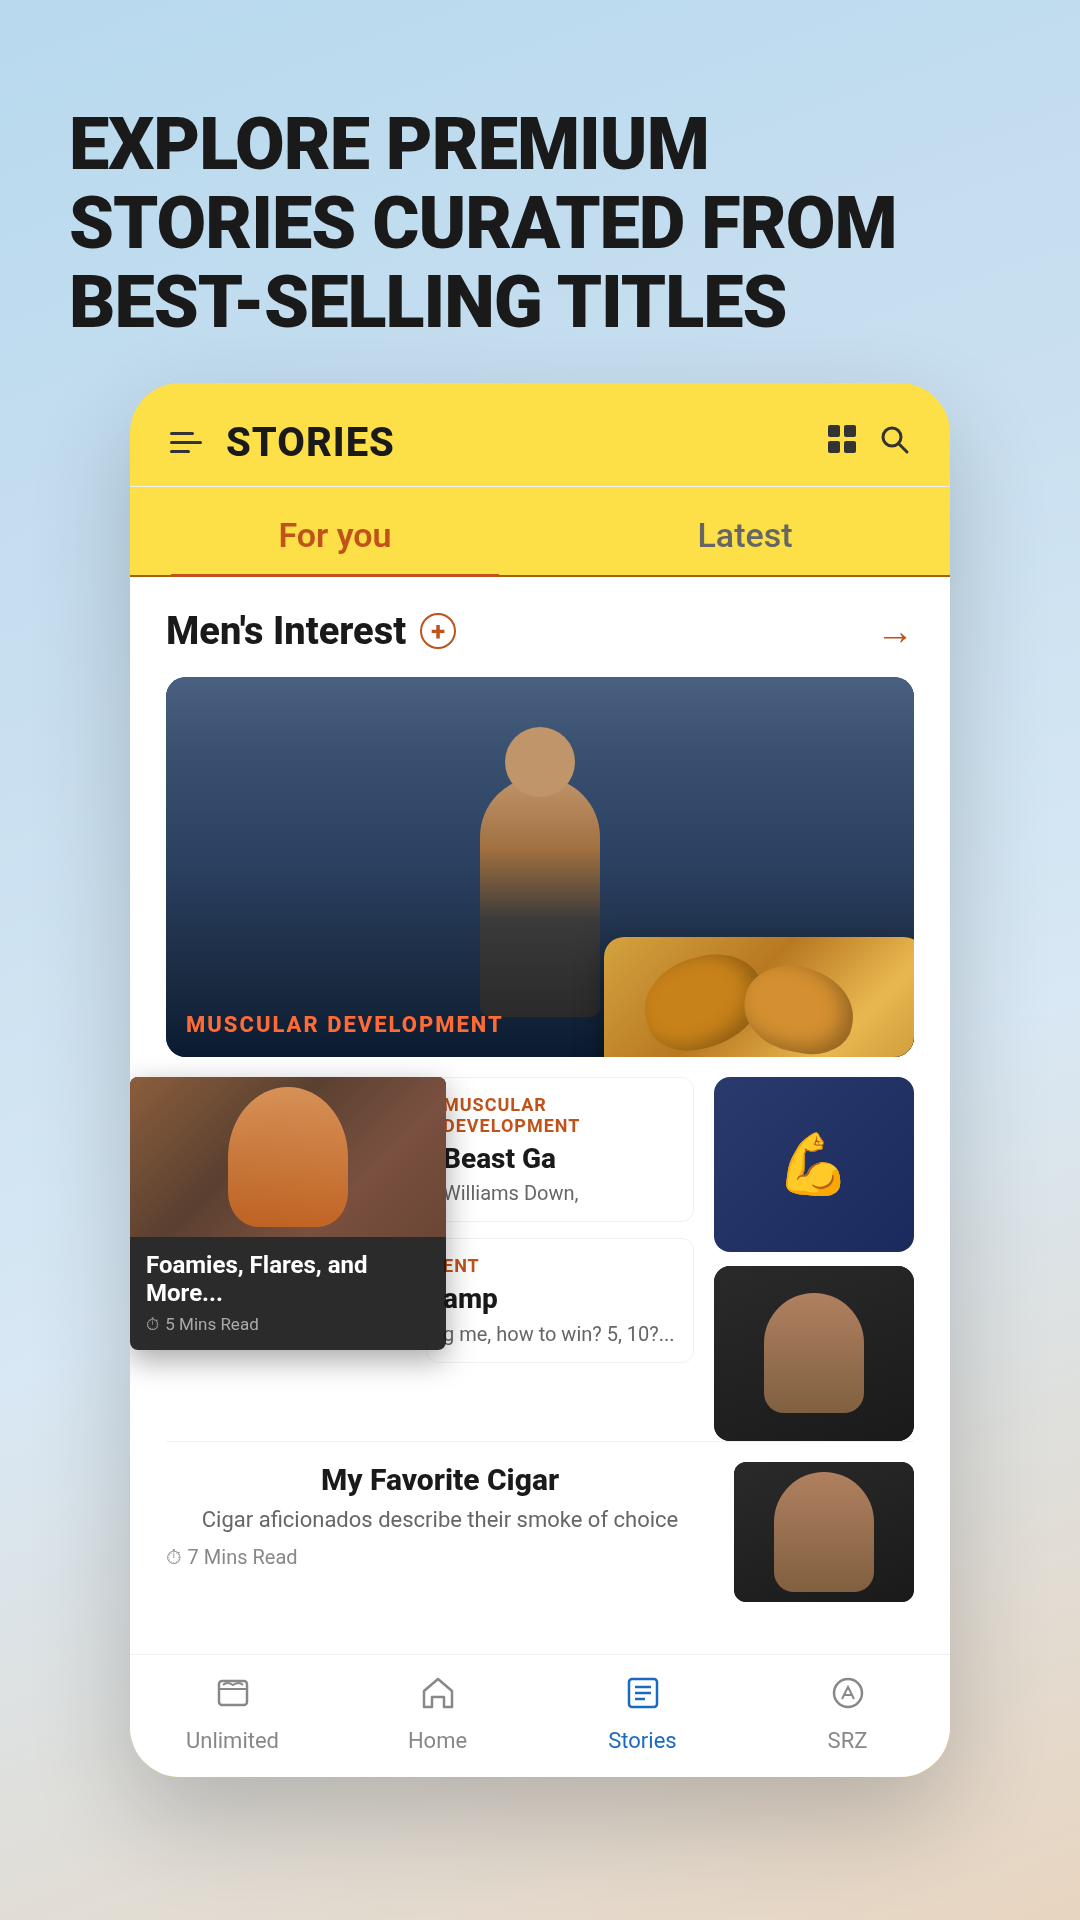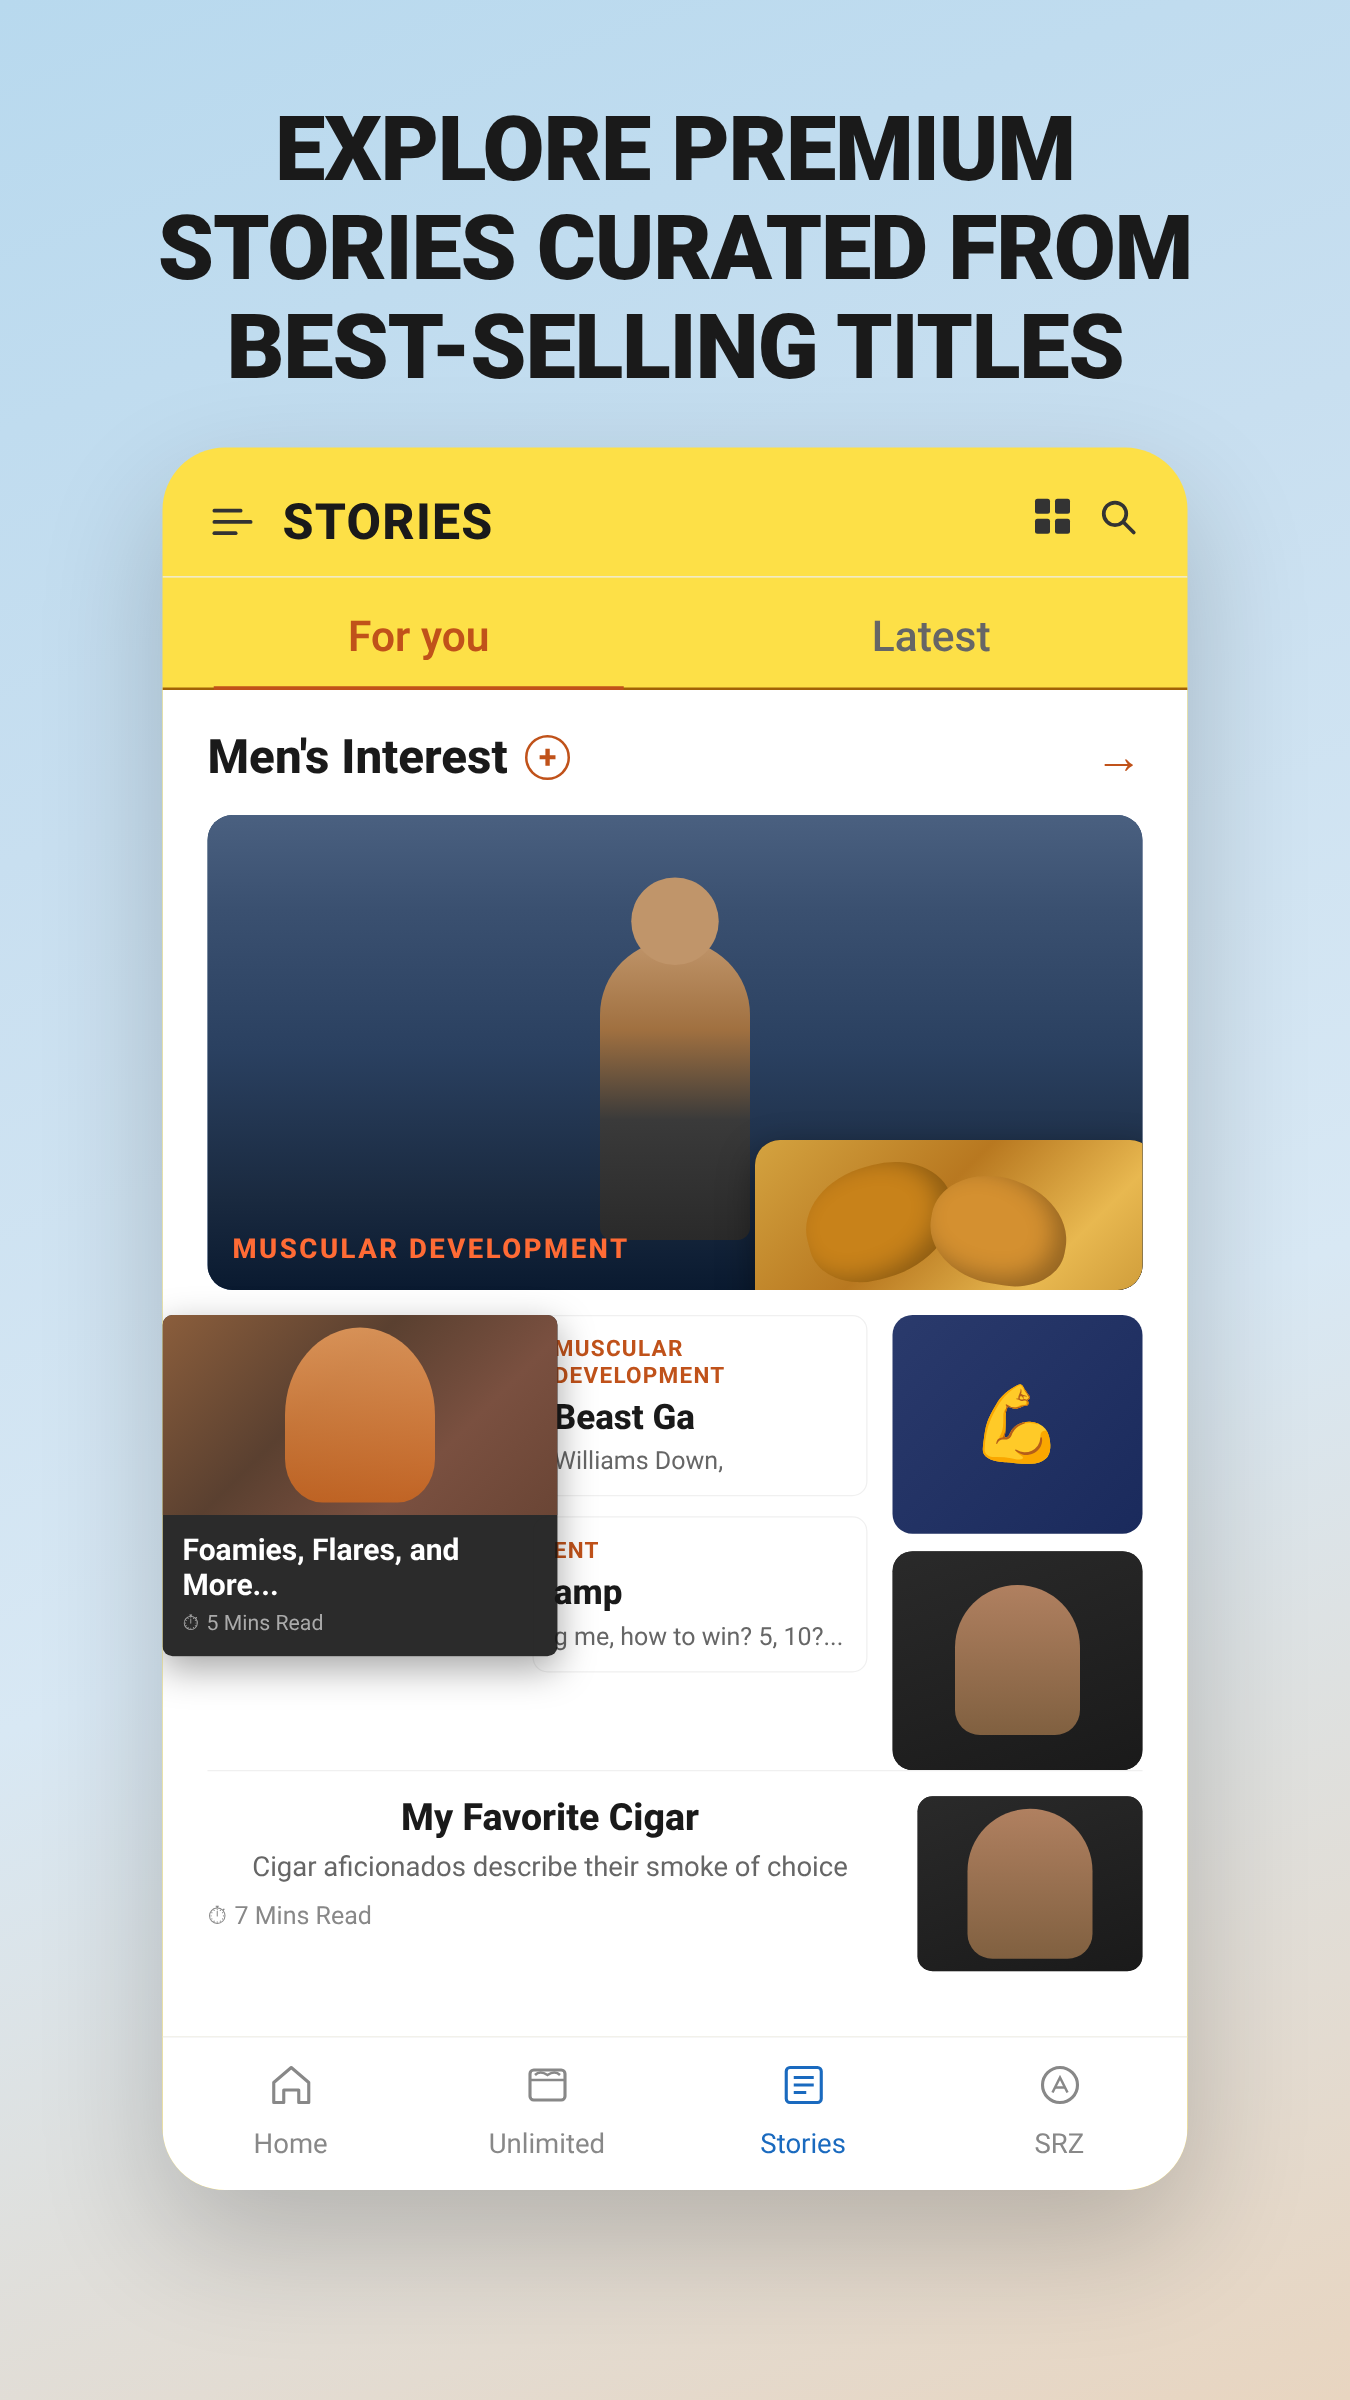--- a/index.html
+++ b/index.html
@@ -10,27 +10,27 @@
       font-family: -apple-system, BlinkMacSystemFont, 'Segoe UI', Roboto, sans-serif;
       background: linear-gradient(160deg, #b8d9ee 0%, #c8dff0 30%, #d8e8f4 60%, #e8d5c0 100%);
       display: flex;
       flex-direction: column;
       align-items: center;
       overflow: hidden;
     }
 
     
     .hero-headline {
-      text-align: center;
       padding: 80px 69px 40px;
       font-size: 72px;
       font-weight: 900;
       line-height: 1.1;
       color: #1a1a1a;
       letter-spacing: -1px;
+      margin-top: 25px;
     }
 
     
     .phone-mockup {
       width: 820px;
       background: #fde047;
       border-radius: 50px;
       box-shadow: 0 40px 100px rgba(0,0,0,0.2);
       overflow: hidden;
       position: relative;
@@ -573,34 +573,34 @@
         </div>
       </div>
     </div>
 
   </div>
 
   <div class="bottom-nav">
     <div class="nav-item">
       <span class="nav-icon">
         <svg width="36" height="36" viewBox="0 0 36 36" fill="none">
-          <path d="M4 16L18 4L32 16V32H24V22H12V32H4V16Z" stroke="#888" stroke-width="2.5" fill="none" stroke-linejoin="round"></path>
-        </svg>
-      </span>
-      <span class="nav-label">Home</span>
-    </div>
-    <div class="nav-item">
-      <span class="nav-icon">
-        <svg width="36" height="36" viewBox="0 0 36 36" fill="none">
           <rect x="4" y="6" width="28" height="24" rx="3" stroke="#888" stroke-width="2.5" fill="none"></rect>
           <line x1="4" y1="14" x2="32" y2="14" stroke="#888" stroke-width="2"></line>
           <path d="M8 10 Q12 6 18 10 Q24 6 28 10" stroke="#888" stroke-width="2" fill="none"></path>
         </svg>
       </span>
       <span class="nav-label">Unlimited</span>
+    </div>
+    <div class="nav-item">
+      <span class="nav-icon">
+        <svg width="36" height="36" viewBox="0 0 36 36" fill="none">
+          <path d="M4 16L18 4L32 16V32H24V22H12V32H4V16Z" stroke="#888" stroke-width="2.5" fill="none" stroke-linejoin="round"></path>
+        </svg>
+      </span>
+      <span class="nav-label">Home</span>
     </div>
     <div class="nav-item">
       <span class="nav-icon active">
         <svg width="36" height="36" viewBox="0 0 36 36" fill="none">
           <rect x="4" y="4" width="28" height="28" rx="3" stroke="#1a6abf" stroke-width="2.5" fill="none"></rect>
           <line x1="10" y1="12" x2="26" y2="12" stroke="#1a6abf" stroke-width="2.5"></line>
           <line x1="10" y1="18" x2="26" y2="18" stroke="#1a6abf" stroke-width="2.5"></line>
           <line x1="10" y1="24" x2="20" y2="24" stroke="#1a6abf" stroke-width="2.5"></line>
         </svg>
       </span>

